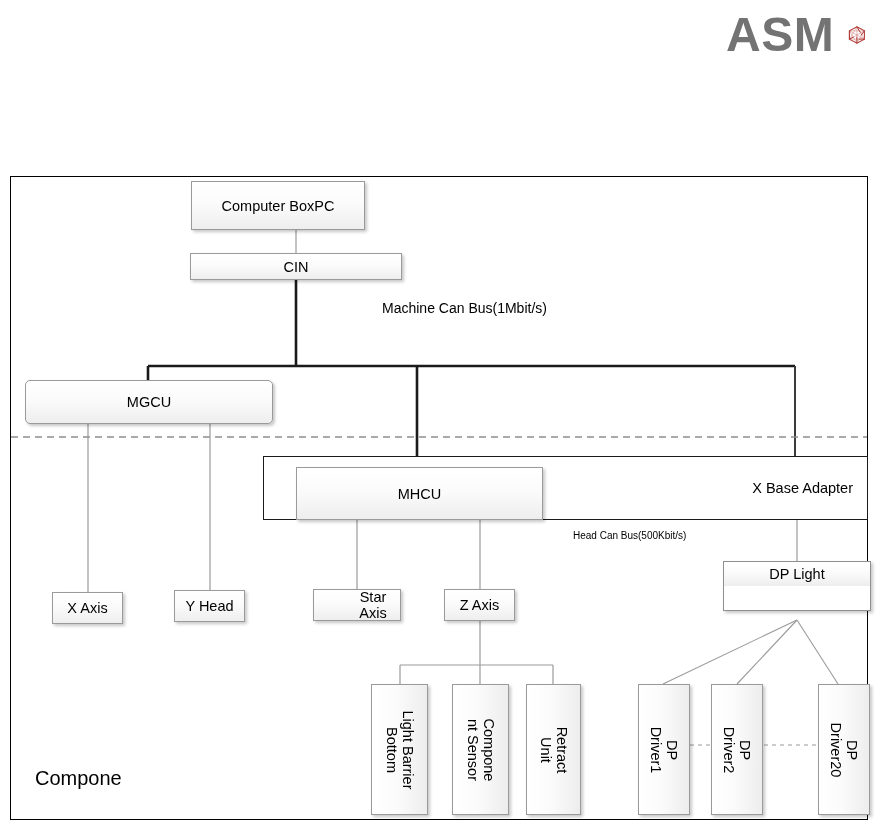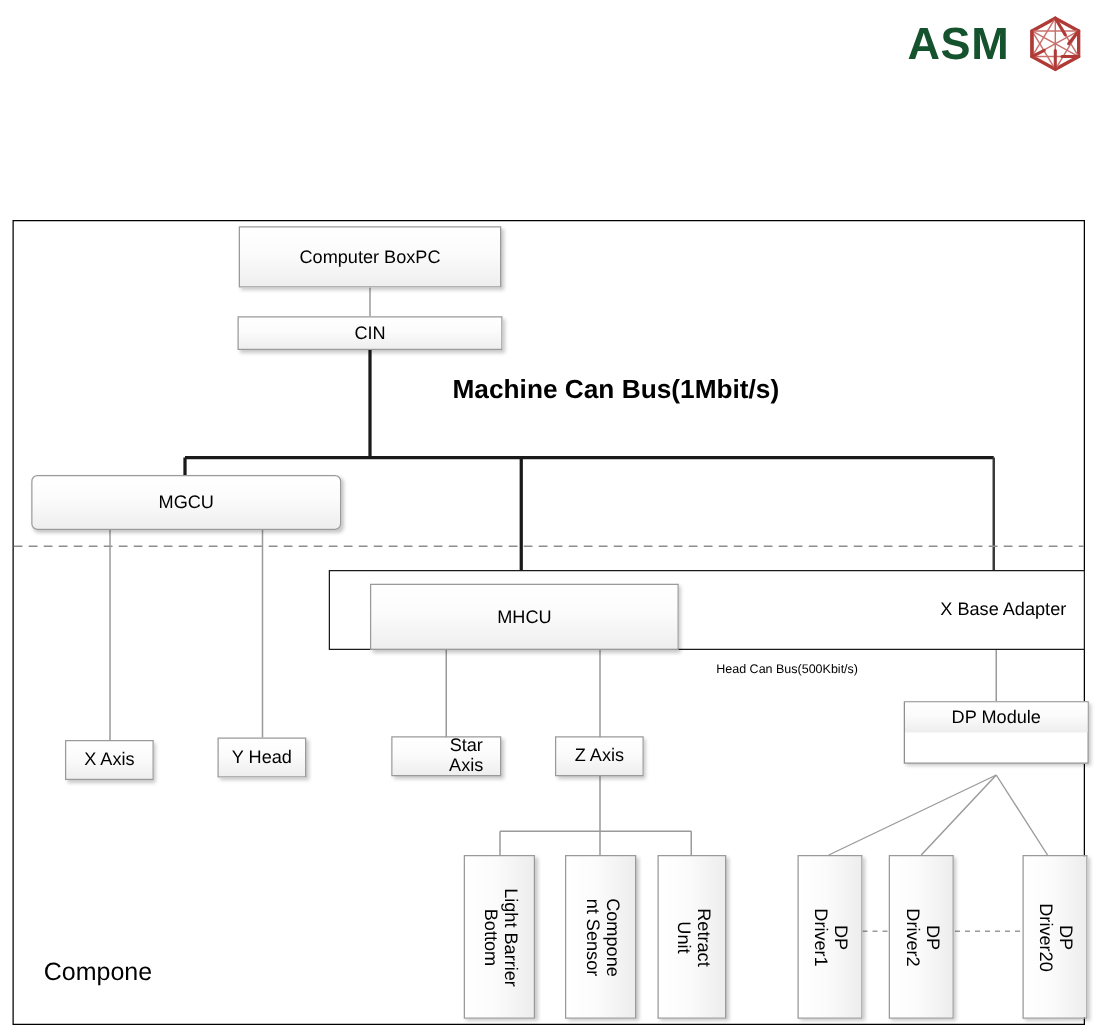--- a/index.html
+++ b/index.html
@@ -20,24 +20,24 @@
     position: absolute;
     left: 726px;
     top: 8px;
     width: 140px;
     height: 54px;
     display: flex;
     align-items: center;
     gap: 14px;
   }
   #logo-wordmark {
-    font-size: 36px;
+    font-size: 48px;
     font-weight: 700;
     letter-spacing: 0.5px;
-    color: #14532d;
+    color: #737373;
     line-height: 1;
   }
   #logo-mark { width: 48px; height: 48px; display: block; }
 
   
   #diagram-frame {
     position: absolute;
     left: 10px;
     top: 176px;
     width: 858px;
@@ -132,21 +132,21 @@
   }
   .vnode .vtext span { display: block; }
 
   
   .free-label {
     position: absolute;
     color: #000000;
     z-index: 6;
     white-space: nowrap;
   }
-  #machine-bus-label { left: 362px; top: 300px; font-size: 21px; font-weight: bold; }
+  #machine-bus-label { left: 382px; top: 300px; font-size: 14px; }
   #head-bus-label    { left: 573px; top: 530px; font-size: 10px; }
   #gantry-label      { left: 35px;  top: 767px; font-size: 20px; }
 </style>
 </head>
 <body>
 
 <div id="header-logo">
   <div id="logo-wordmark">ASM</div>
   <svg id="logo-mark" viewBox="0 0 100 100">
     <g stroke="#b03a36" stroke-width="6" fill="none" stroke-linecap="butt">
@@ -211,21 +211,21 @@
   <line x1="797" y1="620" x2="838" y2="684" stroke="#9a9a9a" stroke-width="1.1"></line>
 
   <line x1="690" y1="745" x2="710" y2="745" stroke="#9a9a9a" stroke-width="1.1" stroke-dasharray="4,4"></line>
   <line x1="764" y1="745" x2="818" y2="745" stroke="#9a9a9a" stroke-width="1.1" stroke-dasharray="4,4"></line>
 </svg>
 
 <div id="x-base-adapter" style="left:263px; top:456px; width:605px; height:64px;">
   <span id="x-base-adapter-label">X Base Adapter</span>
 </div>
 
-<div class="node" style="left:191px; top:181px; width:210px; height:49px;">
+<div class="node" style="left:191px; top:181px; width:174px; height:49px;">
   <span>Computer BoxPC</span>
 </div>
 
 <div class="node" style="left:190px; top:253px; width:212px; height:27px;">
   <span>CIN</span>
 </div>
 
 <div class="node" style="left:25px; top:380px; width:248px; height:44px; border-radius:5px;">
   <span>MGCU</span>
 </div>
@@ -245,21 +245,21 @@
 <div class="node" style="left:313px; top:589px; width:88px; height:32px;padding-left:32px;">
   <span>Star Axis</span>
 </div>
 
 <div class="node" style="left:444px; top:589px; width:71px; height:32px;">
   <span>Z Axis</span>
 </div>
 
 <div id="kd-stack" style="left:723px; top:561px; width:148px; height:50px;">
   <div class="stack-cell">
-    <span>DP Module</span>
+    <span>DP Light</span>
   </div>
 </div>
 
 <div class="vnode" style="left:371px; top:684px; width:57px; height:131px;">
   <div class="vtext">
     <span>Light Barrier</span>
     <span>Bottom</span>
   </div>
 </div>
 

